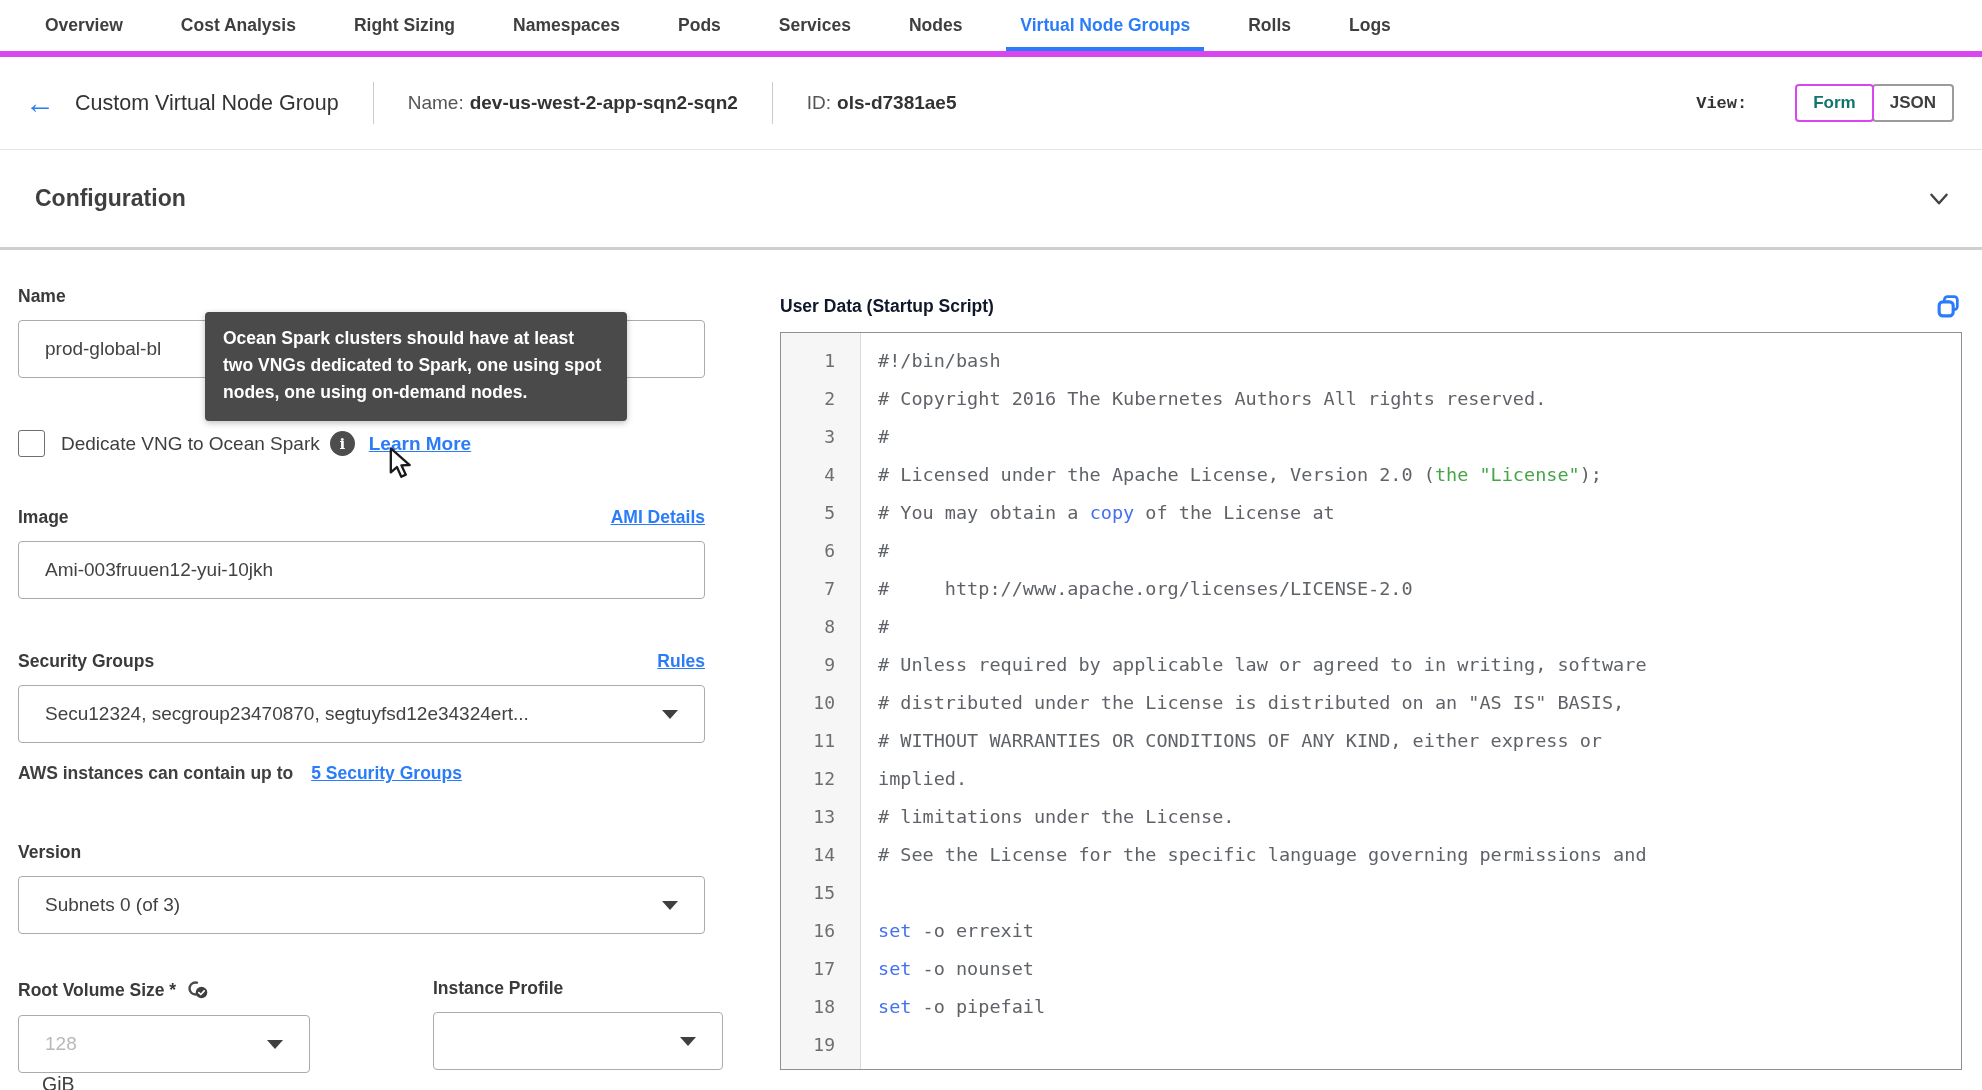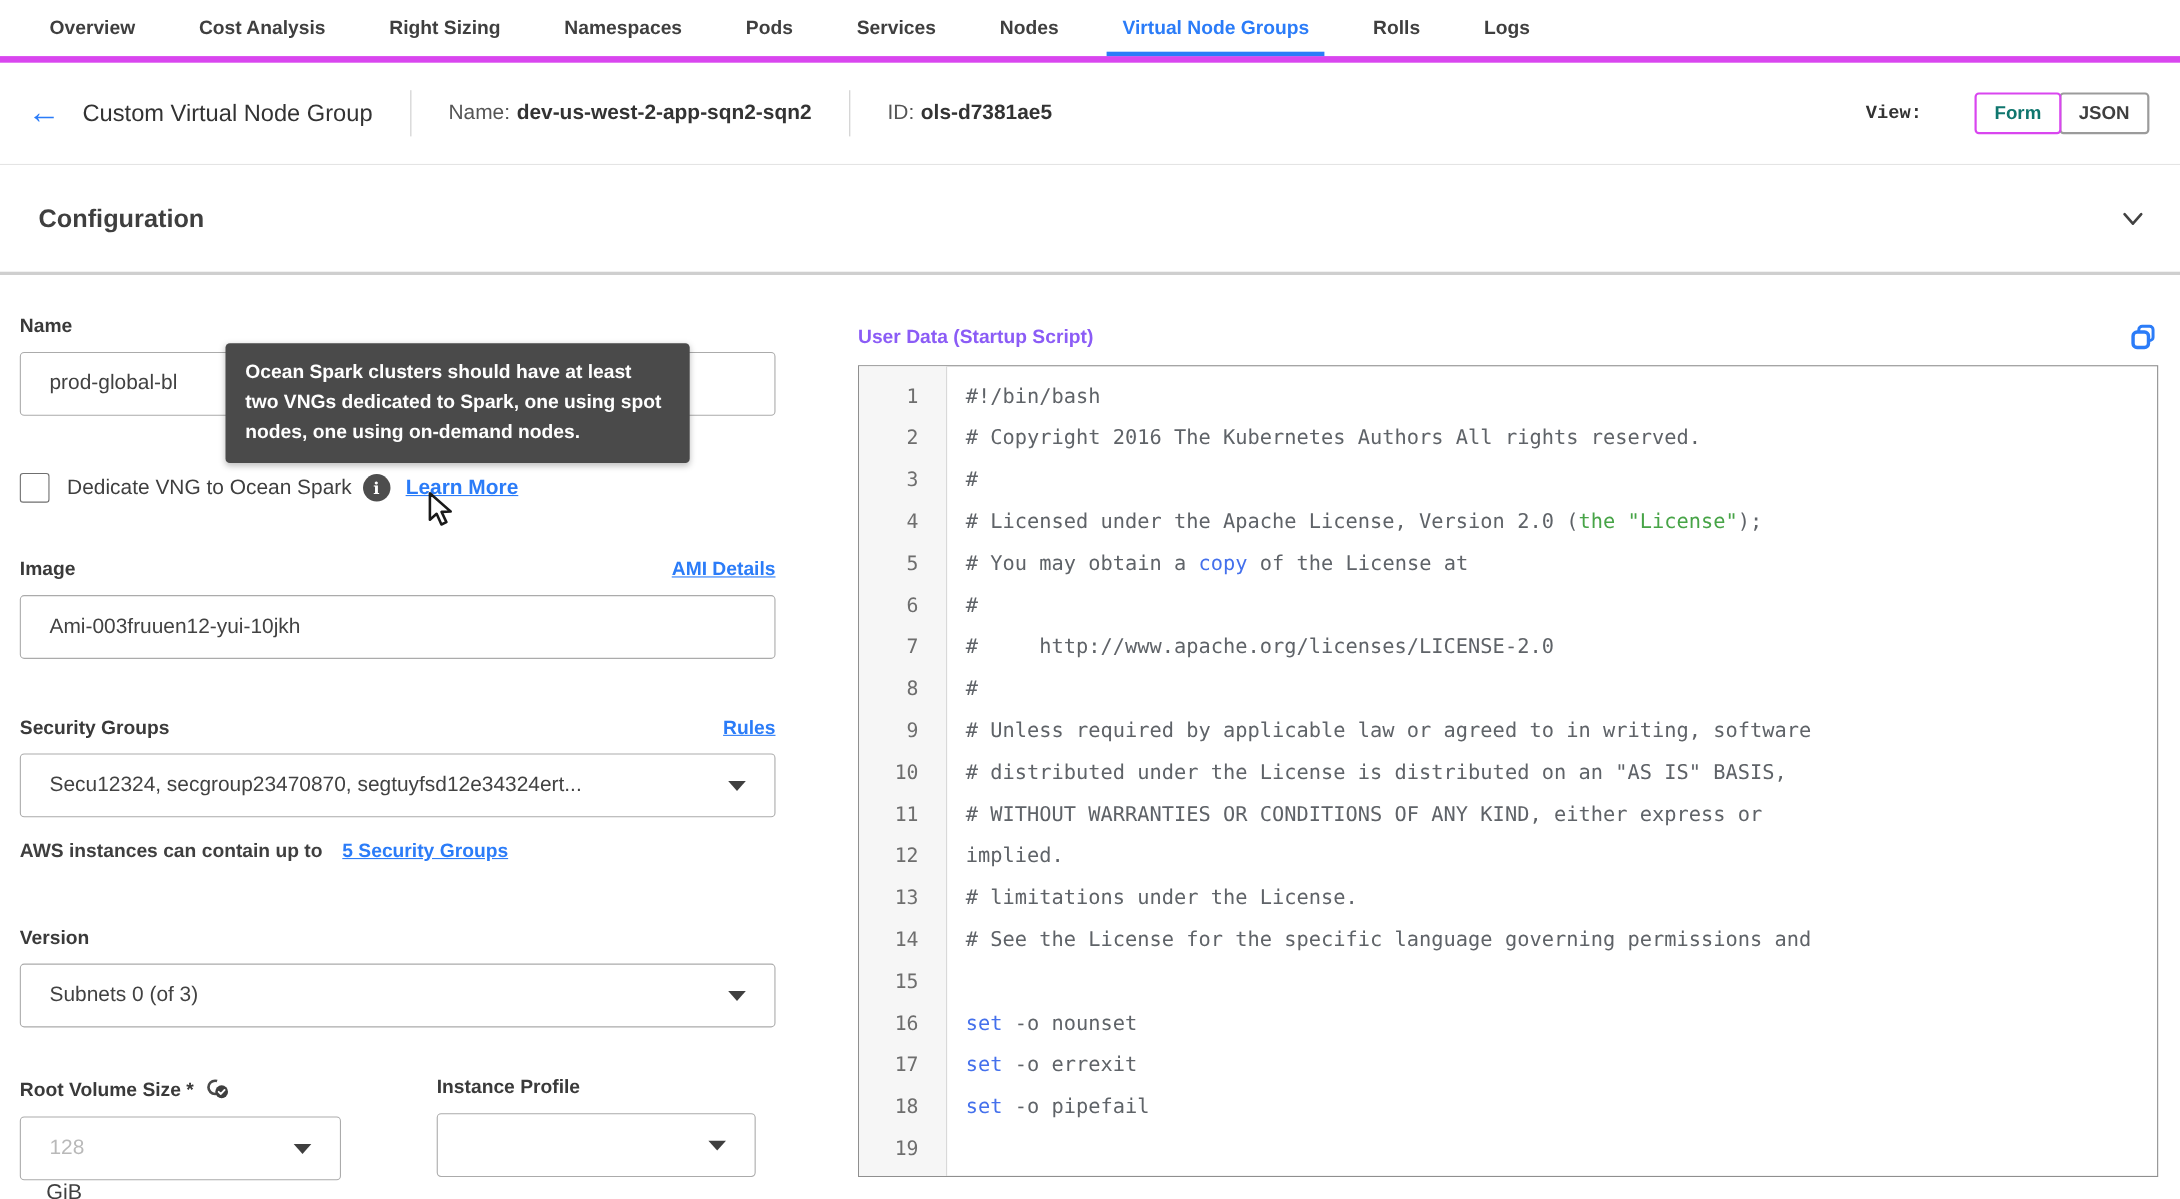--- a/index.html
+++ b/index.html
@@ -70,26 +70,26 @@
              color:#fff; border-radius:4px; padding:13px 18px 15px 18px; font-size:17.5px;
              font-weight:600; line-height:1.55; z-index:5; box-shadow:0 2px 6px rgba(0,0,0,.25); }
   .cursor-svg { position:absolute; left:368px; top:197px; z-index:6; }
 
   .bottom-row { position:relative; margin-top:44px; height:100px; }
   .bottom-label { display:flex; align-items:center; gap:10px; font-size:17.5px;
                   font-weight:600; color:#3a3a3a; margin-bottom:13px; }
   .rv-group { display:flex; align-items:flex-start;flex-direction:column; }
   .rv-select { width:292px; }
   .unit { font-size:19.5px; color:#3f3f3f; margin-left:24px; }
-  .ip-wrap { position:absolute; left:379px; top:0; width:290px; }
+  .ip-wrap { position:absolute; left:415px; top:0; width:290px; }
 
   
   .ud-header { display:flex; justify-content:space-between; align-items:center;
                margin-top:43px; margin-bottom:12px; }
-  .ud-label { font-size:17.5px; font-weight:600; color:#8b5cf6; }
+  .ud-label { font-size:17.5px; font-weight:600; color:#0f172a; }
   .copy-btn { cursor:pointer; display:flex; }
   .editor { border:1px solid #8f8f8f; display:flex; height:738px; background:#fff; }
   .gutter { width:80px; flex:none; background:#f6f6f6; border-right:1px solid #d9d9d9; padding-top:9px; }
   .gutter-num { height:38px; line-height:38px; text-align:right; padding-right:25px;
                 font-family:"DejaVu Sans Mono", monospace; font-size:18px; color:#6e6e6e; }
   .code-col { flex:1; padding:9px 0 0 17px; overflow:hidden; }
   .code-line { height:38px; line-height:38px; font-family:"DejaVu Sans Mono", monospace;
                font-size:18.5px; white-space:pre; }
   .seg-default { color:#5f6368; }
   .seg-green { color:#47a447; }
@@ -280,19 +280,19 @@
           <div class="code-line"><span class="seg-default">#</span></div>
           <div class="code-line"><span class="seg-default">#     http://www.apache.org/licenses/LICENSE-2.0</span></div>
           <div class="code-line"><span class="seg-default">#</span></div>
           <div class="code-line"><span class="seg-default"># Unless required by applicable law or agreed to in writing, software</span></div>
           <div class="code-line"><span class="seg-default"># distributed under the License is distributed on an "AS IS" BASIS,</span></div>
           <div class="code-line"><span class="seg-default"># WITHOUT WARRANTIES OR CONDITIONS OF ANY KIND, either express or</span></div>
           <div class="code-line"><span class="seg-default">implied.</span></div>
           <div class="code-line"><span class="seg-default"># limitations under the License.</span></div>
           <div class="code-line"><span class="seg-default"># See the License for the specific language governing permissions and</span></div>
           <div class="code-line"><span class="seg-default"></span></div>
+          <div class="code-line"><span class="seg-blue">set</span><span class="seg-default"> -o errexit</span></div>
           <div class="code-line"><span class="seg-blue">set</span><span class="seg-default"> -o nounset</span></div>
-          <div class="code-line"><span class="seg-blue">set</span><span class="seg-default"> -o errexit</span></div>
           <div class="code-line"><span class="seg-blue">set</span><span class="seg-default"> -o pipefail</span></div>
         </div>
     </div>
   </div>
 </div>
 
 </body></html>

